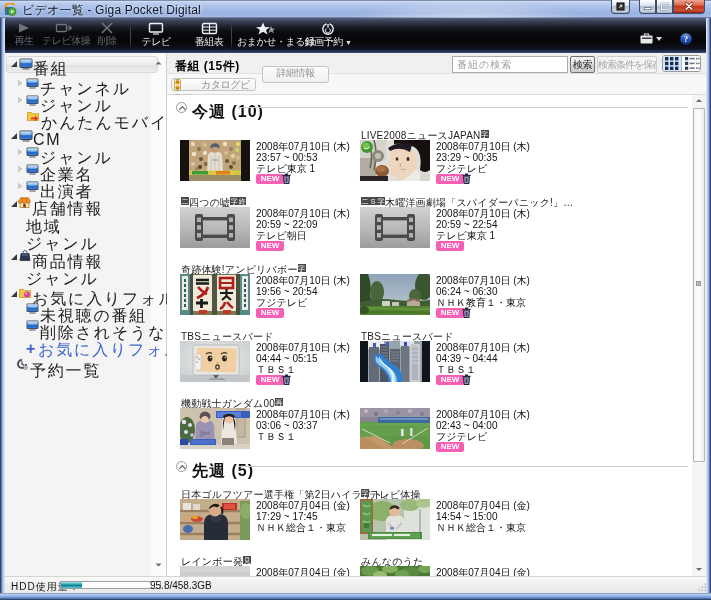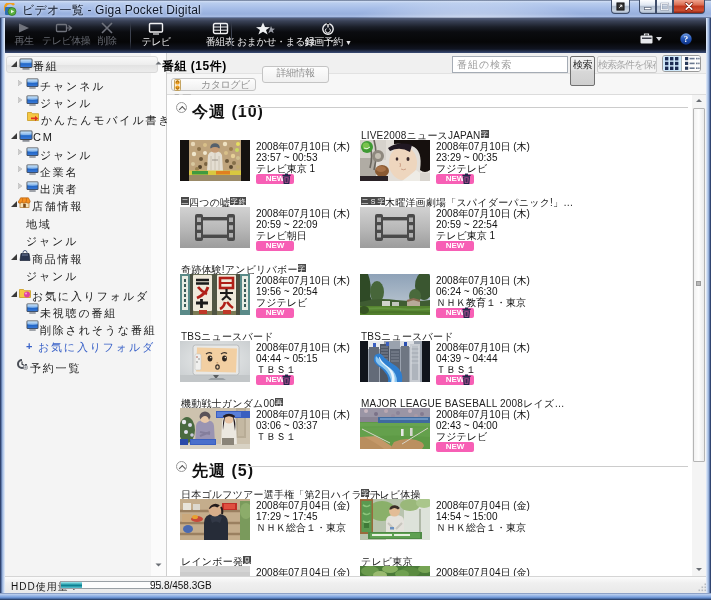--- a/index.html
+++ b/index.html
@@ -27,50 +27,50 @@
  background:linear-gradient(180deg,#55607c 0,#3a4257 3px,#1b1f29 9px,#0b0c10 14px,#060607 24px,#101420 31px,#3a4c77 35px)}
 .tbtn{position:absolute;top:22px;text-align:center;color:#e8e8ea;font-size:10px}
 .tbtn svg{display:block;margin:0 auto 1px}
 .tbtn .lbl{display:block;line-height:11px;letter-spacing:-0.5px;white-space:nowrap}
 .tbtn.dis{color:#63666e}
 .tsep{position:absolute;top:21px;width:1px;height:29px;background:linear-gradient(180deg,transparent,#3c414e 30%,#3c414e 70%,transparent)}
 
 #sidebar{left:5px;top:53px;width:161px;height:523px;background:#f4f4f4}
 #sbsel{left:6px;top:56px;width:152px;height:17px;border:1px solid #d9d9d9;border-radius:3px;
  background:linear-gradient(180deg,#f9f9f9,#ededed 50%,#e2e2e2 51%,#ececec)}
-.titem{position:absolute;font-size:11px;color:#1a1a1a;letter-spacing:1.8px;white-space:nowrap}
+.titem{position:absolute;font-size:16px;color:#1a1a1a;letter-spacing:1.8px;white-space:nowrap}
 .arrE{position:absolute;width:0;height:0;border-left:3px solid transparent;border-top:3px solid transparent;border-right:3.5px solid #3a3a3a;border-bottom:3.5px solid #3a3a3a}
 .arrC{position:absolute;width:0;height:0;border-top:3.5px solid transparent;border-bottom:3.5px solid transparent;border-left:4.5px solid #ccc;border-right:none;filter:drop-shadow(0 0 0.5px #888)}
 #sbdivider{left:166px;top:53px;width:1px;height:523px;background:#cfcfcf}
 #sbscroll{left:151px;top:53px;width:15px;height:523px;background:#fbfbfb}
 
 #mainhdr{left:167px;top:53px;width:539px;height:21px;background:#f0f0f0;border-bottom:1px solid #e2e2e2}
 #mainhdr2{left:167px;top:74px;width:539px;height:21px;background:#f7f7f7;border-bottom:1px solid #dcdcdc}
-#lbltitle{left:162px;top:58px;font-size:12px;font-weight:bold;color:#000;letter-spacing:.5px}
+#lbltitle{left:175px;top:58px;font-size:12px;font-weight:bold;color:#000;letter-spacing:.5px}
 #search{left:452px;top:56px;width:116px;height:17px;background:#fff;border:1px solid #a5acb5;font-size:10px;color:#9b9b9b;line-height:15px;padding-left:4px;letter-spacing:1px}
-#btnsearch{left:570px;top:56px;width:25px;height:30px;border:1px solid #707070;border-radius:2px;background:linear-gradient(180deg,#f4f4f4,#e6e6e6 45%,#d8d8d8 50%,#cfcfcf);font-size:10px;color:#222;text-align:center;line-height:15px;letter-spacing:-.5px}
+#btnsearch{left:570px;top:56px;width:25px;height:17px;border:1px solid #707070;border-radius:2px;background:linear-gradient(180deg,#f4f4f4,#e6e6e6 45%,#d8d8d8 50%,#cfcfcf);font-size:10px;color:#222;text-align:center;line-height:15px;letter-spacing:-.5px}
 #btnsave{left:597px;top:56px;width:60px;height:17px;white-space:nowrap;overflow:hidden;border:1px solid #cdcdcd;border-radius:2px;background:#f4f4f4;font-size:10px;color:#a5a5a5;text-align:center;line-height:15px;letter-spacing:-1px}
 #vbwrap{left:662px;top:55px;width:39px;height:17px;border:1px solid #9a9a9a;border-radius:3px;overflow:hidden;background:#fff}
 #vb1{left:0;top:0;width:19px;height:15px;background:#cfe8fa;border-right:1px solid #aeb6ba}
 #vb2{left:20px;top:0;width:19px;height:15px;background:#fdfdfd}
 #btncat{left:171px;top:78px;width:85px;height:13px;border:1px solid #c4c4c4;border-radius:3px;background:linear-gradient(180deg,#fdfdfd,#f0f0f0);font-size:10px;color:#909090;line-height:11px;letter-spacing:-.5px}
 #btndet{left:262px;top:66px;width:67px;height:17px;border:1px solid #c4c4c4;border-radius:3px;background:linear-gradient(180deg,#fdfdfd,#f0f0f0);font-size:10px;color:#909090;text-align:center;line-height:11px;letter-spacing:-.5px}
 
 #content{left:167px;top:95px;width:525px;height:481px;background:#fff}
 #cscroll{left:692px;top:95px;width:14px;height:481px;background:#f4f4f4}
 #cthumb{left:693px;top:108px;width:12px;height:354px;border:1px solid #b5b5b5;border-radius:1px;background:linear-gradient(90deg,#f2f2f2,#fdfdfd 45%,#ececec)}
 .sechdr{position:absolute;font-size:16px;font-weight:bold;color:#111;letter-spacing:1px;white-space:nowrap}
 .seccirc{position:absolute;width:11px;height:11px;border:1px solid #9a9a9a;border-radius:50%;background:#fdfdfd}
 .seccirc:after{content:"";position:absolute;left:2.8px;top:4px;width:3.6px;height:3.6px;border-left:1.4px solid #555;border-top:1.4px solid #555;transform:rotate(45deg)}
 .secline{position:absolute;height:1px;background:#ccc}
 .ent{position:absolute;width:178px;height:62px}
 .ent .et{position:absolute;left:1px;top:-1px;font-size:10px;color:#222;white-space:nowrap;letter-spacing:.2px}
 .ent .th{position:absolute;left:0;top:10px;width:70px;height:41px}
 .ent .inf{position:absolute;left:76px;top:11px;font-size:10px;color:#111;line-height:11px;white-space:nowrap}
-.badge{position:absolute;left:76px;top:44px;width:38px;height:10px;background:#f75fb5;border-radius:2px;color:#fff;font-size:8px;font-weight:bold;text-align:center;line-height:10px;letter-spacing:0}
+.badge{position:absolute;left:76px;top:44px;width:28px;height:10px;background:#f75fb5;border-radius:2px;color:#fff;font-size:8px;font-weight:bold;text-align:center;line-height:10px;letter-spacing:0}
 .trash{position:absolute;left:102px;top:43px}
 .bx{display:inline-block;background:#4a4a4a;color:#fff;font-size:7px;width:8px;height:8px;line-height:9px;text-align:center;vertical-align:1px;overflow:hidden;letter-spacing:0}
 
 #status{left:2px;top:576px;width:707px;height:17px;background:linear-gradient(180deg,#fbfbfb,#efefef 40%,#e9e9e9);border-top:1px solid #d5d5d5}
 #hddlbl{left:11px;top:580px;font-size:10px;color:#111;letter-spacing:1px}
 #hddbar{left:60px;top:581px;width:101px;height:8px;background:#fdfdfd;border:1px solid #9aa0a5}
 #hddfill{left:0;top:0;width:21px;height:6px;background:linear-gradient(180deg,#9fe8ee,#1f9aa8 45%,#077a8c 55%,#5fc8d4)}
 #hddval{left:150px;top:580px;font-size:10px;color:#111}
 #resize{left:697px;top:582px;width:10px;height:10px}
 </style></head><body>
@@ -128,21 +128,21 @@
     <span class="lbl">削除</span>
   </div>
 <div class="tsep" style="left:130px"></div>
 <div class="tbtn" style="left:134px;width:44px">
     <svg width="18" height="13" viewBox="0 0 18 13">
       <rect x="2.5" y="1.5" width="13" height="8.5" rx="1" fill="none" stroke="#f2f2f4" stroke-width="1.4"></rect>
       <path d="M6 12 h6" stroke="#f2f2f4" stroke-width="1.2"></path>
     </svg>
     <span class="lbl">テレビ</span>
   </div>
-<div class="tbtn" style="left:198px;width:44px">
+<div class="tbtn" style="left:187px;width:44px">
     <svg width="17" height="13" viewBox="0 0 17 13">
       <rect x="1.5" y="1.5" width="14" height="10" rx="1.5" fill="none" stroke="#f2f2f4" stroke-width="1.4"></rect>
       <path d="M2 5 h13 M2 8.2 h13 M8.5 2 v10" stroke="#f2f2f4" stroke-width="1"></path>
     </svg>
     <span class="lbl">番組表</span>
   </div>
 <div class="tsep" style="left:231px"></div>
 <div class="tbtn" style="left:237px;width:57px">
     <svg width="22" height="13" viewBox="0 0 22 13">
       <path d="M8 0.5 L10 5 L15 5.2 L11 8 L12.6 12.5 L8 9.8 L3.4 12.5 L5 8 L1 5.2 L6 5 Z" fill="#eef0f2"></path>
@@ -636,21 +636,20 @@
         <path d="M43.5 9 q5.5 -4 11 0" stroke="#241c22" stroke-width="2.5" fill="none"></path>
         <rect x="0" y="36" width="70" height="5" fill="#d8d2c4"></rect>
         <rect x="10" y="31" width="26" height="6" fill="#3a5fc0"></rect>
         <rect x="11" y="32" width="24" height="4" fill="#4a70cc"></rect>
         <rect x="0" y="31" width="8" height="6" fill="#2a4aa8"></rect>
         <rect x="42" y="30" width="12" height="7" fill="#8a8478"></rect>
       </svg>
 <div class="inf">2008年07月10日 (木)<br>03:06 ~ 03:37<br>ＴＢＳ１</div>
     </div>
 <div class="ent" style="left:193px;top:303px">
-      <div class="et">MAJOR LEAGUE BASEBALL 2008レイズ…</div>
 <svg class="th" viewBox="0 0 70 41">
         <rect width="70" height="41" fill="#5e9a46"></rect>
         <rect x="0" y="0" width="70" height="10" fill="#9a95a5"></rect>
         <circle cx="6" cy="3" r="2" fill="#c8b8c0"></circle>
         <circle cx="16" cy="6" r="2" fill="#7a7288"></circle>
         <circle cx="26" cy="3" r="2" fill="#baa8b2"></circle>
         <circle cx="38" cy="5" r="2" fill="#8a8298"></circle>
         <circle cx="50" cy="3" r="2" fill="#c2b2bc"></circle>
         <circle cx="62" cy="6" r="2" fill="#837a90"></circle>
         <circle cx="56" cy="8" r="2" fill="#a89aa6"></circle>
@@ -723,21 +722,21 @@
     </div>
 <div class="ent" style="left:13px;top:461px">
       <div class="et">レインボー発<span class="bx">見</span></div>
 <svg class="th" viewBox="0 0 70 41">
         <rect width="70" height="41" fill="#d4d4d4"></rect>
         <rect y="6" width="70" height="4" fill="#cccccc"></rect>
       </svg>
 <div class="inf">2008年07月04日 (金)</div>
     </div>
 <div class="ent" style="left:193px;top:461px">
-      <div class="et">テレビ東京</div>
+      <div class="et">みんなのうた</div>
 <svg class="th" viewBox="0 0 70 41">
         <rect width="70" height="41" fill="#4a7a38"></rect>
         <ellipse cx="10" cy="5" rx="9" ry="5" fill="#6a9a4c"></ellipse>
         <ellipse cx="30" cy="3" rx="8" ry="4" fill="#87b060"></ellipse>
         <ellipse cx="50" cy="6" rx="10" ry="5" fill="#5a8a40"></ellipse>
         <ellipse cx="65" cy="3" rx="7" ry="4" fill="#76a454"></ellipse>
         <ellipse cx="20" cy="9" rx="7" ry="4" fill="#9aba70"></ellipse>
         <ellipse cx="42" cy="8" rx="7" ry="4" fill="#6fa050"></ellipse>
       </svg>
 <div class="inf">2008年07月04日 (金)</div>

